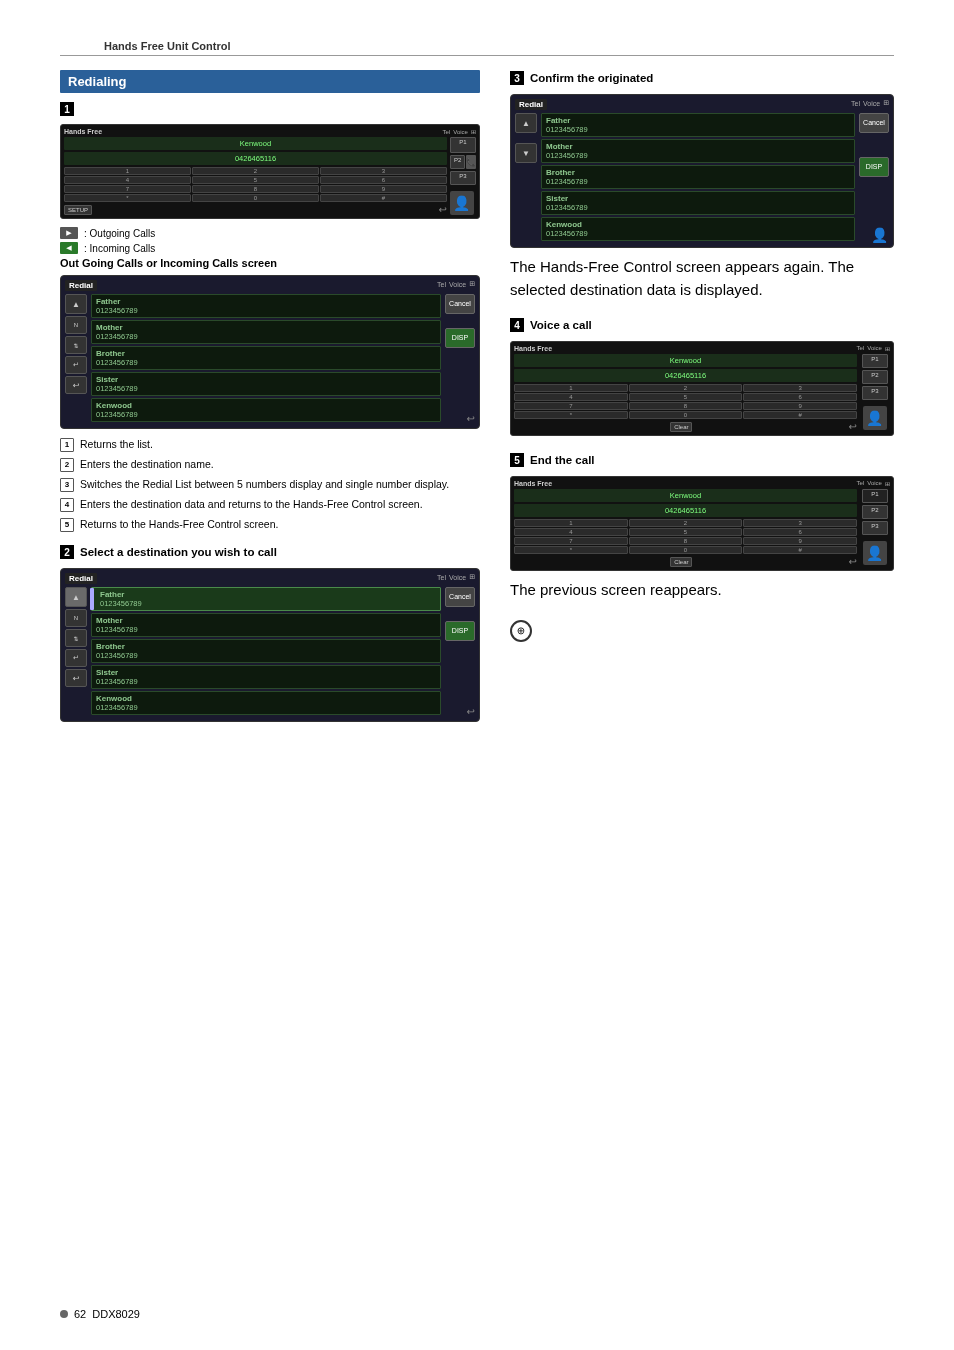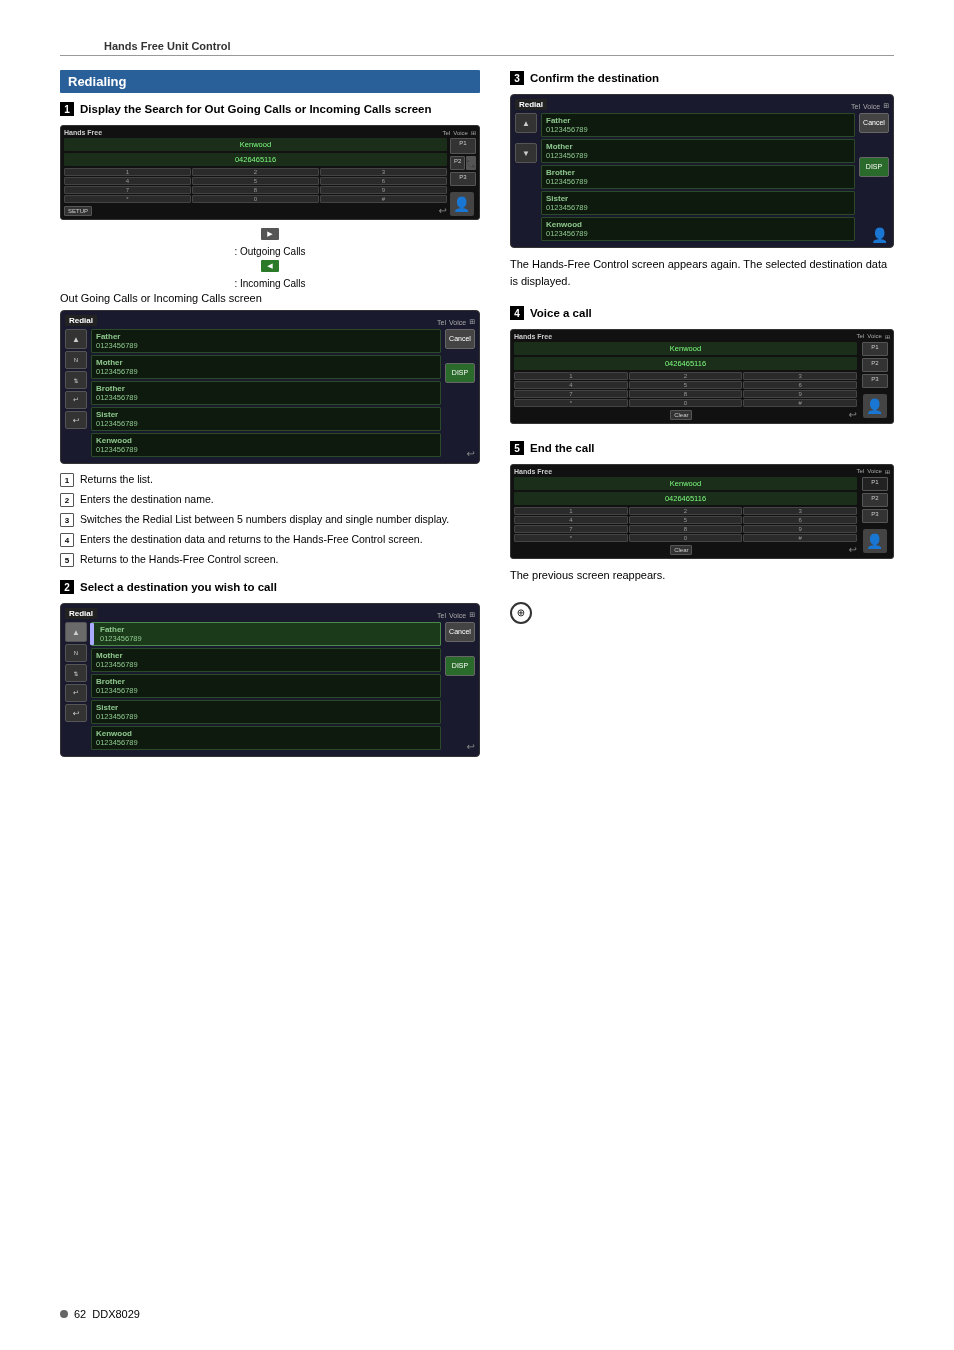--- a/index.html
+++ b/index.html
@@ -65,58 +65,57 @@
       font-size: 11.5px;
       font-weight: bold;
       line-height: 1.4;
     }
     .legend-item {
       display: flex;
       align-items: center;
       gap: 6px;
       font-size: 10px;
       margin-bottom: 3px;
-      flex-direction: column;
     }
     .legend-icon {
       width: 18px;
       height: 12px;
       background: #555;
       border-radius: 1px;
       display: flex;
       align-items: center;
       justify-content: center;
       color: #fff;
       font-size: 7px;
     }
     .legend-icon-green {
       background: #2a7a2a;
     }
     .body-text {
-      font-size: 11px;
+      font-size: 15px;
       line-height: 1.5;
       margin-bottom: 8px;
     }
     .sub-section-title {
       font-size: 11px;
-      font-weight: normal;
+      font-weight: bold;
       margin-bottom: 6px;
     }
     
     .redial-screen {
       border: 1.5px solid #333;
       background: #1a1a2e;
       border-radius: 4px;
       padding: 4px;
       margin-bottom: 8px;
     }
     .redial-screen-header {
       display: flex;
       justify-content: space-between;
-      align-items: flex-end;
+      align-items: flex-start;
       margin-bottom: 3px;
     }
     .redial-label {
       background: #222;
       color: #fff;
       font-size: 8px;
       font-weight: bold;
       padding: 1px 4px;
       border-radius: 1px;
     }
@@ -301,21 +300,20 @@
 
   <div class="main-layout">
 
     <div class="left-col">
 
       <div class="section-box">Redialing</div>
 
 
       <div class="step-title">
         <div class="step-num">1</div>
-        <div class="step-title-text">Display the Search for Out Going Calls or Incoming Calls screen</div>
       </div>
 
       <div class="small-car-screen" style="margin-bottom:8px;">
         <div class="scs-header">
           <span style="font-weight:bold; color:#ccc;">Hands Free</span>
           <div style="display:flex; gap:3px; align-items:center;">
             <span style="font-size:6px; color:#aaa;">Tel</span>
             <span style="font-size:6px; color:#aaa;">Voice</span>
             <span style="font-size:6px; color:#aaa;">⊞</span>
           </div>
@@ -493,21 +491,21 @@
         </div>
       </div>
 
     </div>
 
     <div class="right-col">
 
       <div class="right-step">
         <div class="step-title">
           <div class="step-num">3</div>
-          <div class="step-title-text">Confirm the destination</div>
+          <div class="step-title-text">Confirm the originated</div>
         </div>
 
         <div class="redial-screen">
           <div class="redial-screen-header">
             <div class="redial-label">Redial</div>
             <div class="redial-status">
               <span>Tel</span>
                 <span>Voice</span>
                 <span>⊞</span>
             </div>

